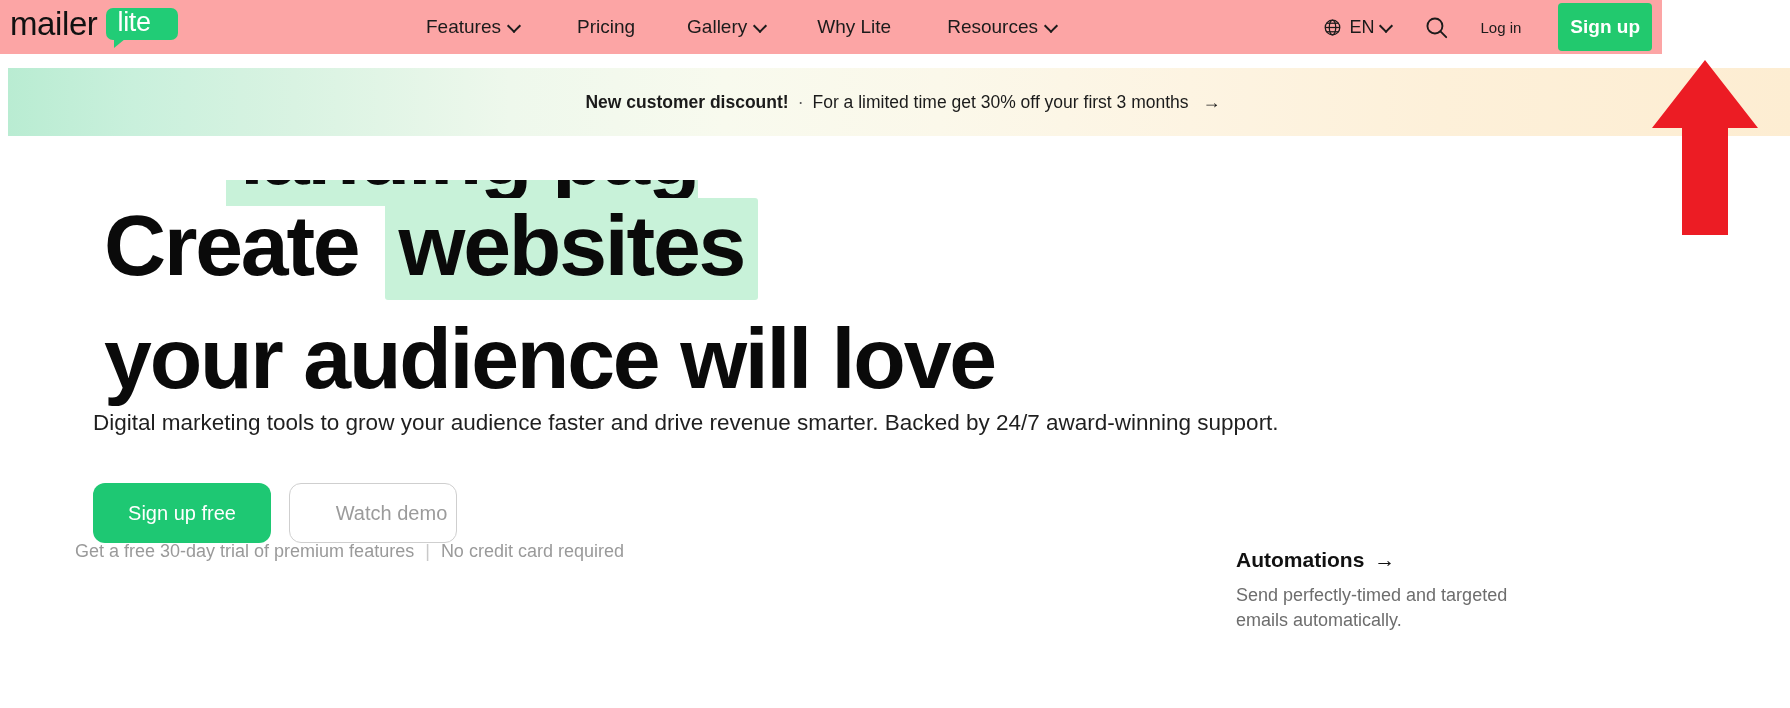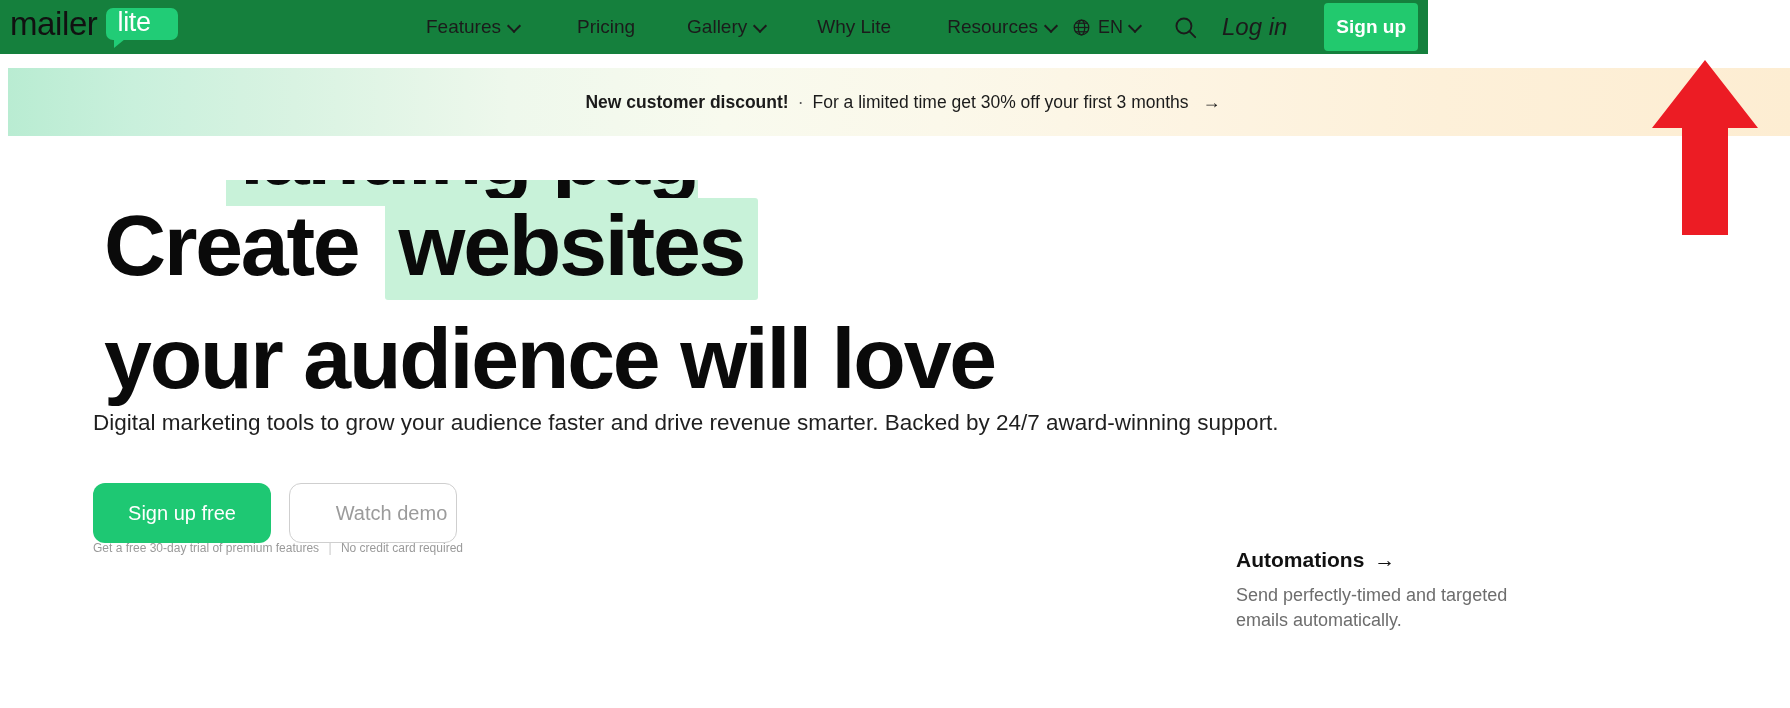--- a/index.html
+++ b/index.html
@@ -7,22 +7,22 @@
   html, body {
     width:1790px; height:708px;
     background:#ffffff;
     font-family:"Liberation Sans", sans-serif;
     overflow:hidden;
   }
   .page { position:relative; width:1790px; height:708px; background:#fff; }
 
   
   .nav {
-    position:absolute; top:0; left:0; width:1428px; height:54px;
-    display:flex; align-items:center; background:#15803d; z-index:5;
+    position:absolute; top:0; left:0; width:1662px; height:54px;
+    display:flex; align-items:center; background:#fca5a5; z-index:5;
   }
   .logo { position:absolute; left:10px; top:4px; display:flex; align-items:center; height:40px; }
   .logo-mailer {
     font-size:33px; font-weight:400; color:#111111; letter-spacing:-0.4px;
     font-family:"Liberation Sans", sans-serif;
   }
   .logo-lite-wrap { position:relative; margin-left:9px; }
   .logo-lite {
     display:inline-block; background:#21cc76; color:#ffffff;
     font-size:27px; font-weight:500; padding:1px 27px 4px 11px;
@@ -50,21 +50,21 @@
     width:8px; height:8px; border-right:2px solid #1b1b1b; border-bottom:2px solid #1b1b1b;
     transform:rotate(45deg);
   }
 
   .nav-right { position:absolute; right:10px; top:0; height:54px; display:flex; align-items:center; }
   .lang {
     display:flex; align-items:center; gap:7px; font-size:18px; color:#1b1b1b; cursor:pointer;
   }
   .globe { width:19px; height:19px; display:block; }
   .search-btn { margin-left:32px; cursor:pointer; display:flex; align-items:center; }
-  .login { margin-left:24px; font-size:24px; color:#1b1b1b; cursor:pointer;font-style:italic; }
+  .login { margin-left:31px; font-size:15px; color:#1b1b1b; cursor:pointer; }
   .signup-btn {
     margin-left:37px; background:#22c96e; color:#fff; font-size:19px; font-weight:700;
     border:none; border-radius:4px; padding:0 12px; height:48px; cursor:pointer;
     font-family:"Liberation Sans", sans-serif;
   }
 
   
   .banner {
     position:absolute; top:68px; left:8px; width:1790px; height:68px;
     background:linear-gradient(90deg,
@@ -122,22 +122,22 @@
     font-family:"Liberation Sans", sans-serif;
   }
   .btn-secondary {
     background:#ffffff; color:#9b9b9b; font-size:20px; font-weight:400;
     border:1px solid #cfcfcf; border-radius:12px; width:168px; height:60px; cursor:pointer;
     font-family:"Liberation Sans", sans-serif;
     padding-left:37px;
   }
 
   .trial-note {
-    position:absolute; left:93px; top:421px;
-    font-size:12px; color:#9a9a9a; white-space:nowrap;text-align:right;
+    position:absolute; left:75px; top:421px;
+    font-size:18px; color:#9a9a9a; white-space:nowrap;text-align:right;
   }
   .trial-sep { color:#c9c9c9; margin:0 6px; }
 
   
   .feature {
     position:absolute; left:1236px; top:428px; width:420px;
   }
   .feature-title {
     font-size:21px; font-weight:700; color:#111111; display:flex; align-items:center; gap:10px;
     cursor:pointer;

